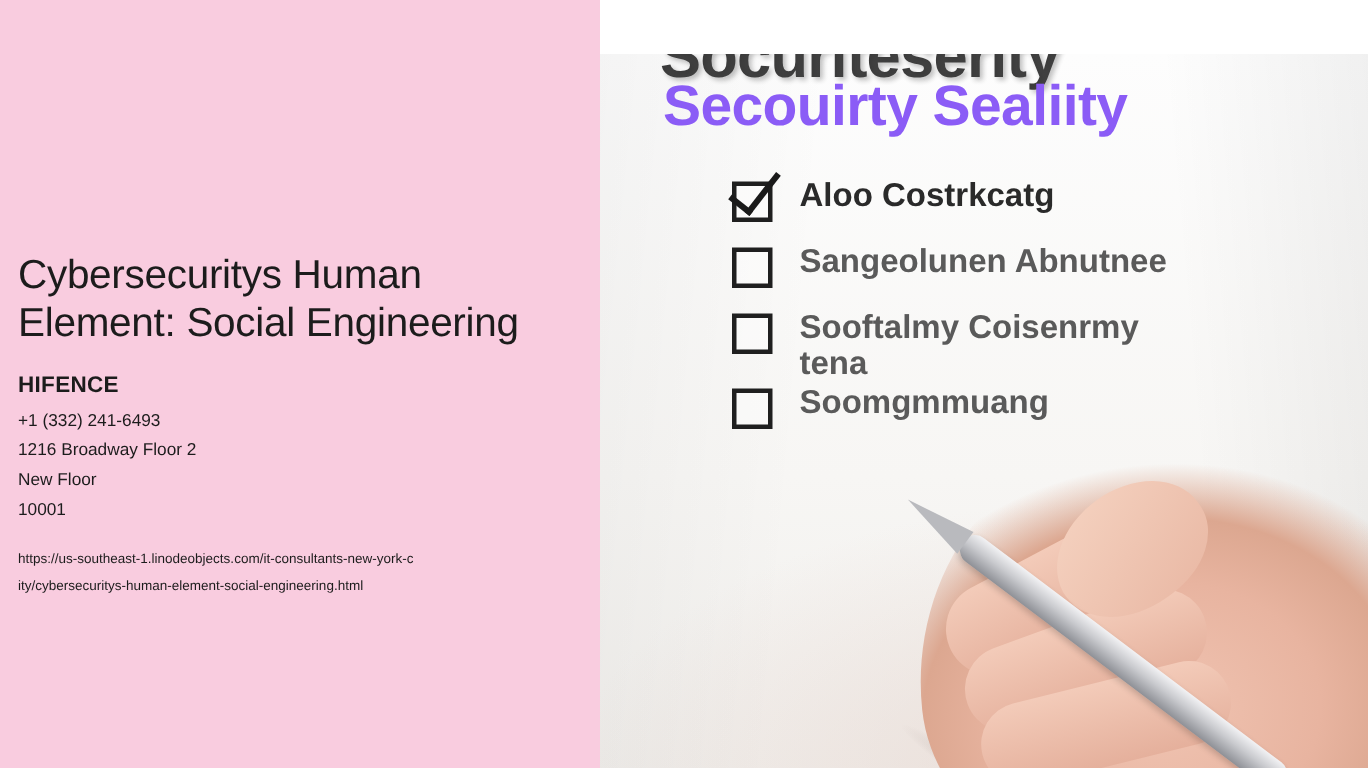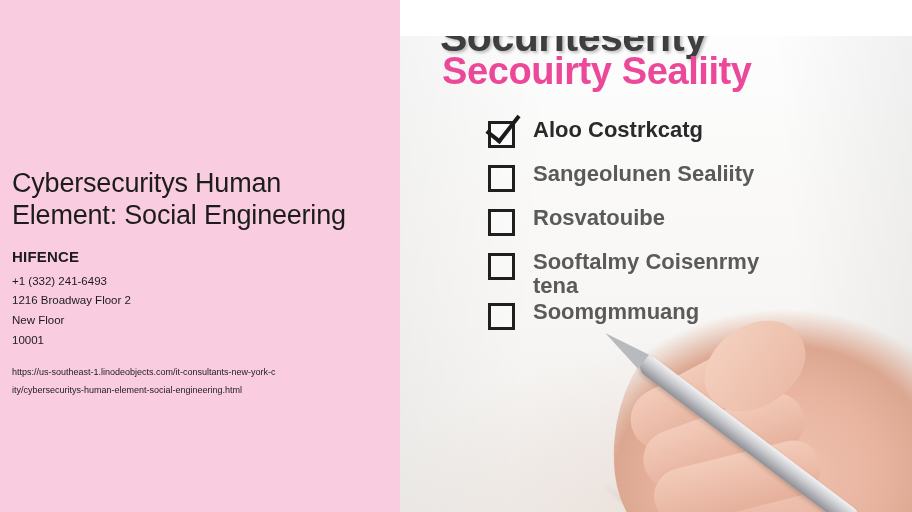--- a/index.html
+++ b/index.html
@@ -107,21 +107,21 @@
     left: 2px; top: 2px;
     color: rgba(60,60,60,0.35);
     filter: blur(1.6px);
   }
   .title-main {
     position: absolute;
     left: 42px;
     top: 14px;
     font-size: 38px;
     font-weight: 700;
-    color: #ec4899;
+    color: #8b5cf6;
     letter-spacing: -0.4px;
     white-space: nowrap;
   }
 
   .checklist {
     position: absolute;
     left: 88px;
     top: 82px;
     width: 400px;
   }
@@ -257,27 +257,23 @@
 
     <div class="checklist">
 
       <div class="check-row">
         <div class="box checked"></div>
         <div class="check-label">Aloo Costrkcatg</div>
       </div>
 
       <div class="check-row">
         <div class="box"></div>
-        <div class="check-label faded">Sangeolunen  Sealiity</div>
-      </div>
-
-      <div class="check-row">
-        <div class="box"></div>
-        <div class="check-label faded">Rosvatouibe</div>
-      </div>
+        <div class="check-label faded">Sangeolunen  Abnutnee</div>
+      </div>
+
 
       <div class="check-row">
         <div class="box"></div>
         <div class="check-label faded">
           <span>Sooftalmy Coisenrmy</span>
           <span class="sub">tena</span>
         </div>
       </div>
 
       <div class="check-row" style="margin-top:18px;">

